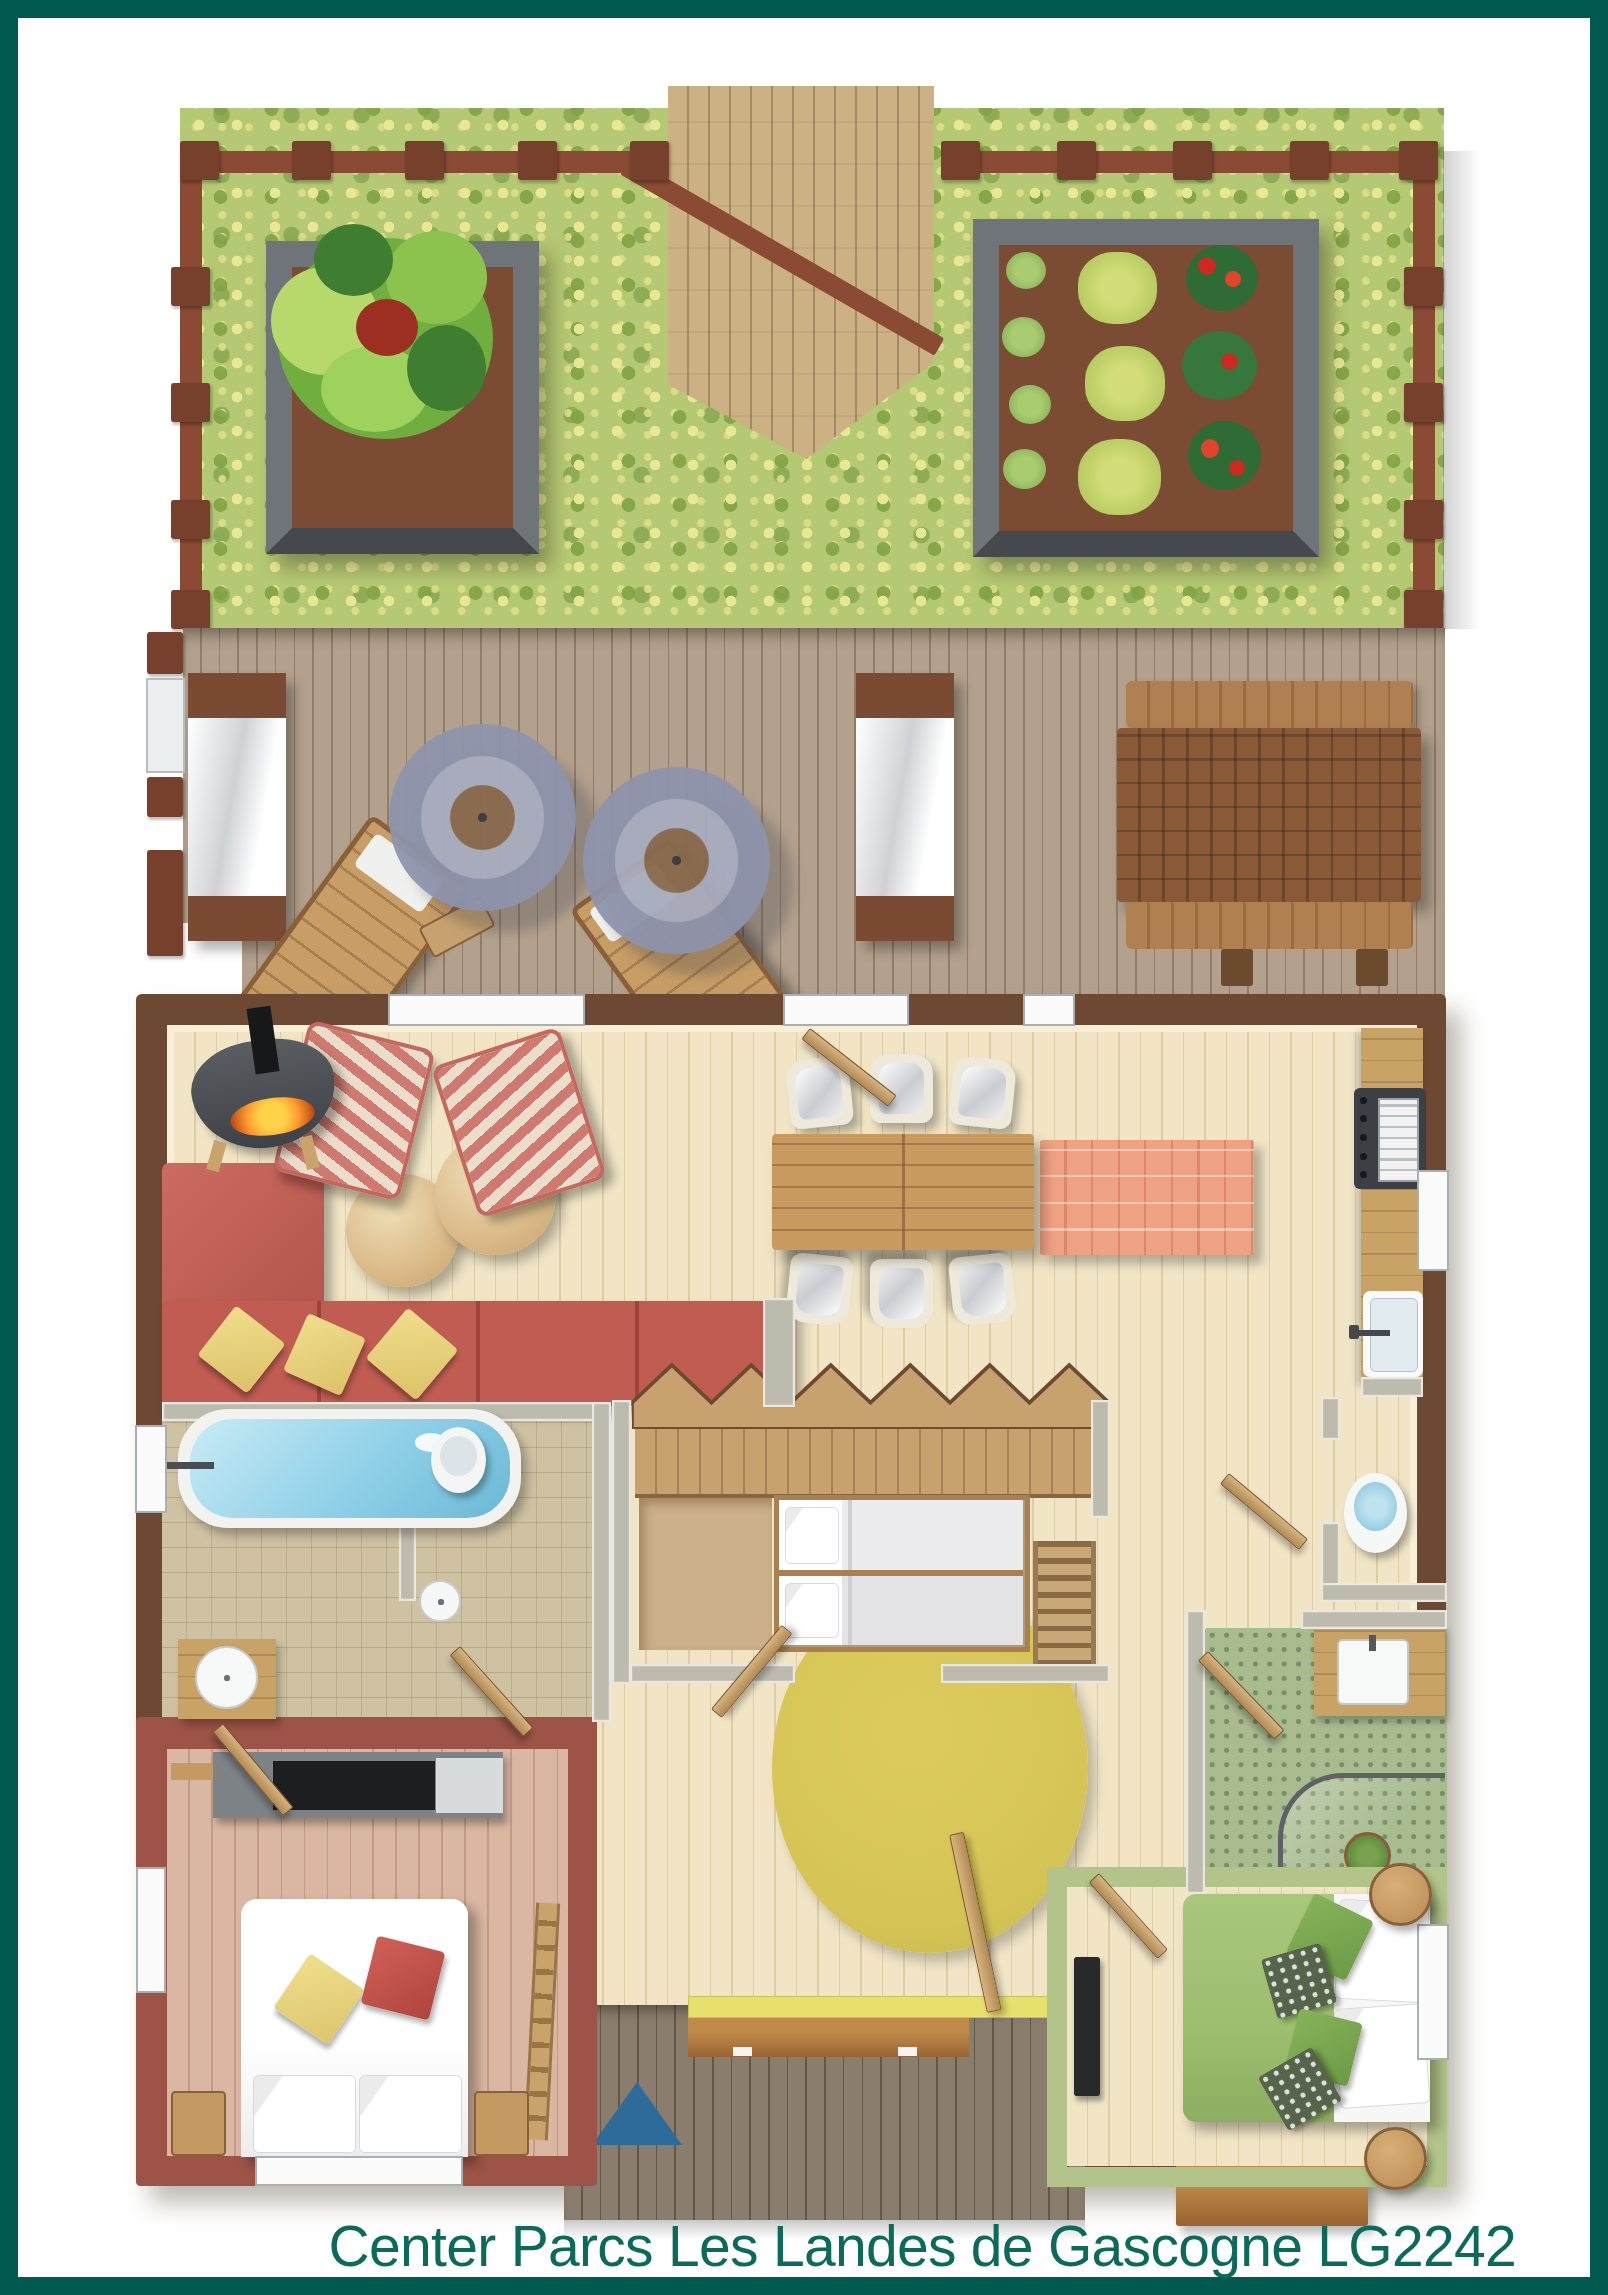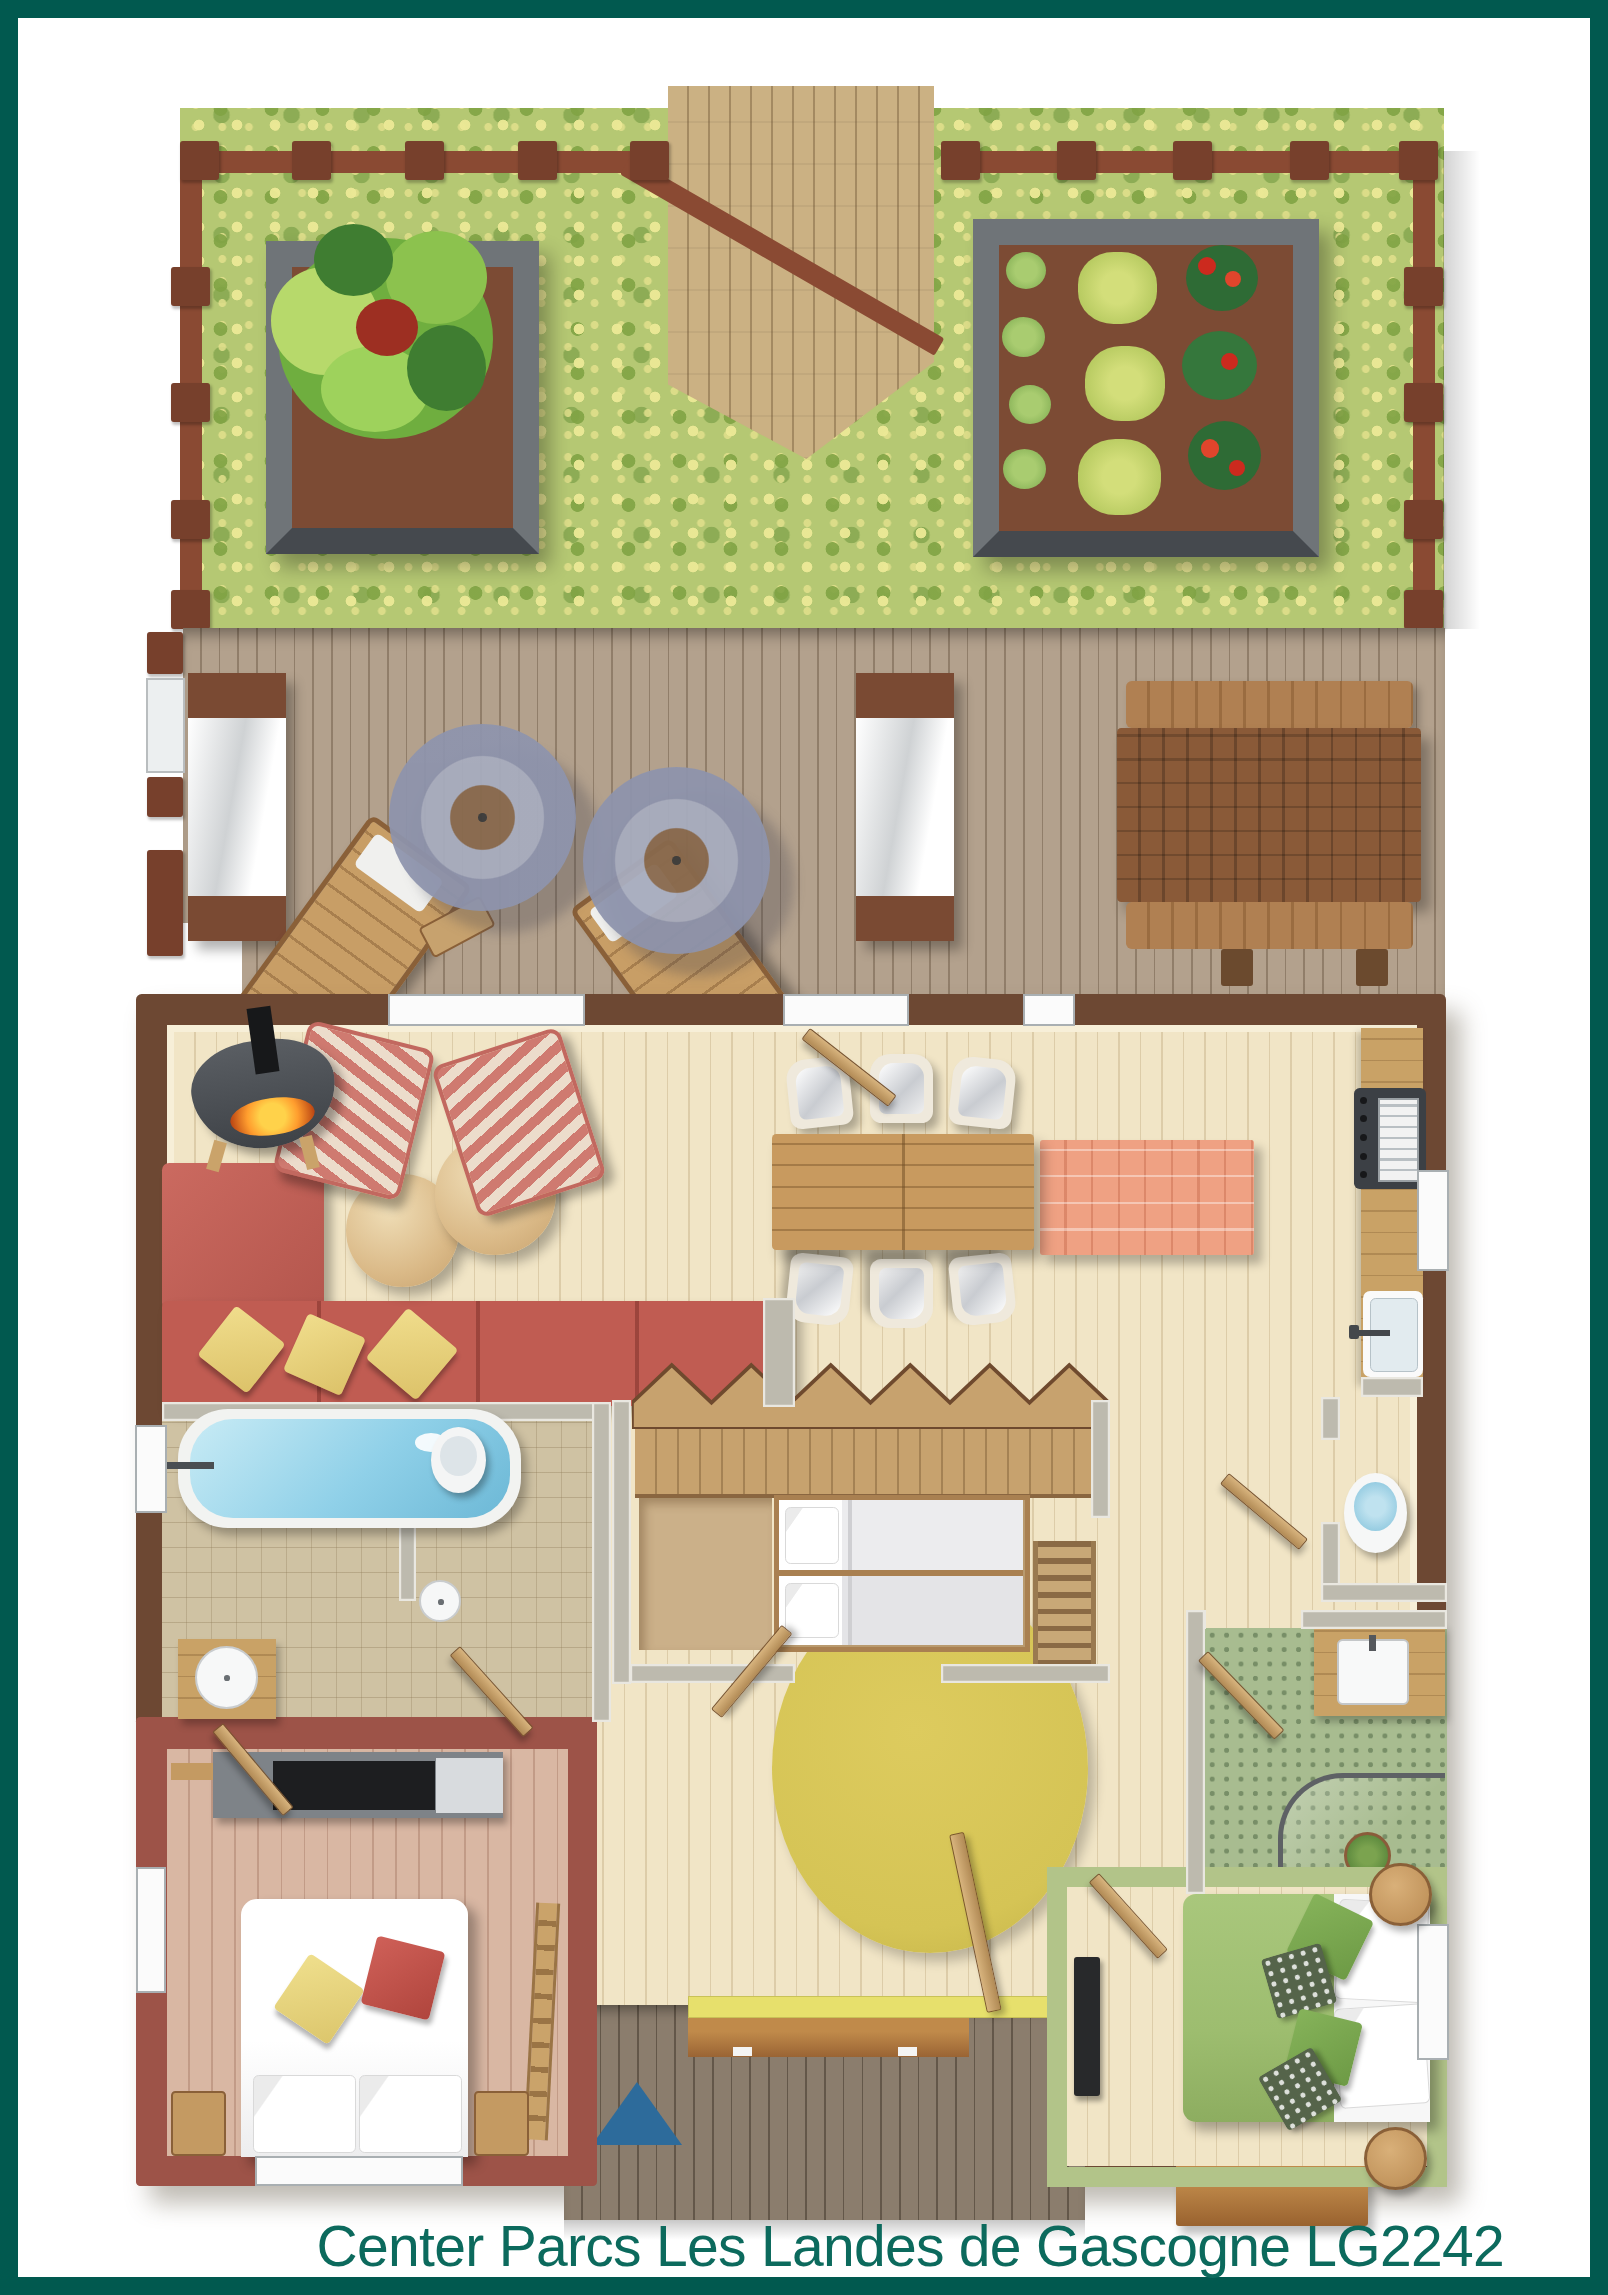--- a/index.html
+++ b/index.html
@@ -377,15 +377,15 @@
   <div class="abs porchwood" style="left:564px;top:2005px;width:521px;height:215px;box-shadow:inset 0 11.5px 13px -7.2px rgba(0,0,0,.4);z-index:12;"></div>
   <div class="abs" style="left:688px;top:1996px;width:398px;height:21.5px;background:#e7e06c;border:1.4px solid #c9c257;box-sizing:border-box;z-index:14;"></div>
   <div class="abs" style="left:688px;top:2018px;width:281px;height:39px;background:linear-gradient(180deg,#c08a4a 0 35%,#9a6434);z-index:14;">
     <div class="abs" style="left:45px;top:29px;width:18.7px;height:8.6px;background:#f4f4f4;"></div>
     <div class="abs" style="left:210px;top:29px;width:18.7px;height:8.6px;background:#f4f4f4;"></div>
   </div>
   <div class="abs" style="left:592px;top:2082px;width:0;height:0;border-left:45px solid transparent;border-right:45px solid transparent;border-bottom:63px solid var(--mat-blue,#2d6b9b);z-index:14;"></div>
   <div class="abs door" style="left:987px;top:1831px;width:13px;height:180px;transform:rotate(-12deg);transform-origin:bottom left;background:linear-gradient(90deg,#d8b47e,#b18a55);z-index:14;"></div>
   <div class="abs" style="left:564px;top:2220px;width:521px;height:20px;background:linear-gradient(180deg,rgba(0,0,0,.2),transparent);z-index:12;"></div>
 
-  <div class="caption" style="right:104px;top:2213px;">Center Parcs Les Landes de Gascogne LG2242</div>
+  <div class="caption" style="right:92px;top:2213px;">Center Parcs Les Landes de Gascogne LG2242</div>
 </div>
 
 
 </body></html>

